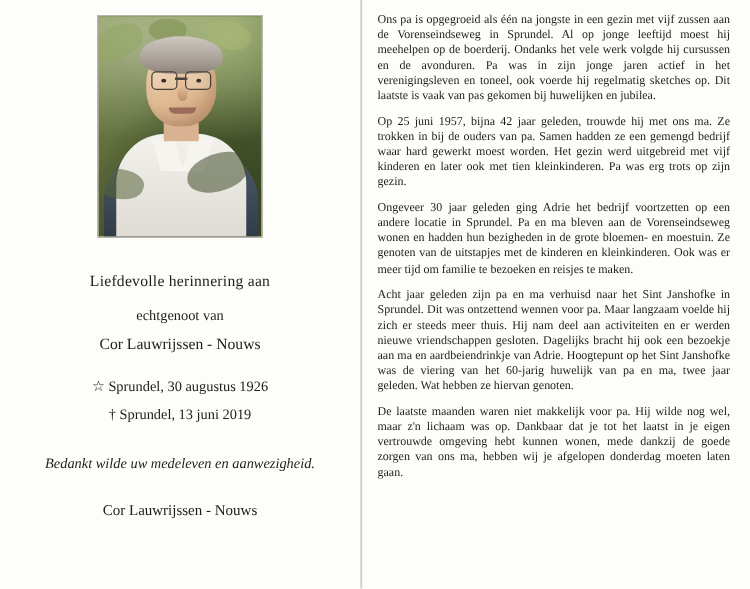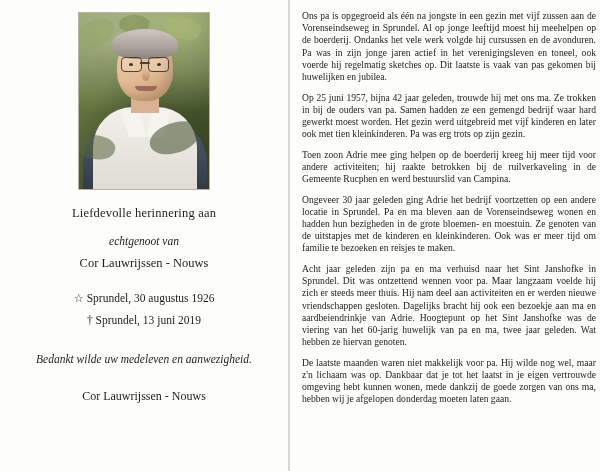--- a/index.html
+++ b/index.html
@@ -22,29 +22,30 @@
     position: relative;
   }
   .left-page {
     width: 288px;
     box-sizing: border-box;
     padding: 10px 14px 8px 14px;
     display: flex;
     flex-direction: column;
     align-items: center;
     position: relative;
+    gap: 12px;
   }
   .fold {
     width: 2px;
     background: linear-gradient(to right, #e8e6e0, #cfccc4, #e8e6e0);
   }
   .right-page {
     width: 310px;
     box-sizing: border-box;
-    padding: 10px 4px 8px 12px;
+    padding: 10px 16px 8px 12px;
   }
 
   
   .photo-wrap {
     width: 130px;
     height: 176px;
     margin: 2px auto 0 auto;
     position: relative;
     overflow: hidden;
     border: 1px solid #b9b4a7;
@@ -193,21 +194,20 @@
   }
   .name {
     margin-top: 12px;
     font-size: 17px;
     font-weight: bold;
     letter-spacing: .4px;
   }
   .rel {
     margin-top: 14px;
     font-size: 11.5px;
-    font-style: italic;
   }
   .spouse {
     margin-top: 9px;
     font-size: 12.5px;
   }
   .dates {
     margin-top: 17px;
     font-size: 11.5px;
     line-height: 1.9;
   }
@@ -279,20 +279,19 @@
         <div>Cor Lauwrijssen - Nouws</div>
       </div>
     </div>
   </div>
 
   <div class="fold"></div>
 
   <div class="right-page">
     <p class="rp-par">Ons pa is opgegroeid als één na jongste in een gezin met vijf zussen aan de Vorenseindseweg in Sprundel. Al op jonge leeftijd moest hij meehelpen op de boerderij. Ondanks het vele werk volgde hij cursussen en de avonduren. Pa was in zijn jonge jaren actief in het verenigingsleven en toneel, ook voerde hij regelmatig sketches op. Dit laatste is vaak van pas gekomen bij huwelijken en jubilea.</p>
     <p class="rp-par">Op 25 juni 1957, bijna 42 jaar geleden, trouwde hij met ons ma. Ze trokken in bij de ouders van pa. Samen hadden ze een gemengd bedrijf waar hard gewerkt moest worden. Het gezin werd uitgebreid met vijf kinderen en later ook met tien kleinkinderen. Pa was erg trots op zijn gezin.</p>
-    <p class="rp-par">Toen zoon Adrie mee ging helpen op de boerderij kreeg hij meer tijd voor andere activiteiten; hij raakte betrokken bij de ruilverkaveling in de Gemeente Rucphen en werd bestuurslid van Campina.</p>
     <p class="rp-par">Ongeveer 30 jaar geleden ging Adrie het bedrijf voortzetten op een andere locatie in Sprundel. Pa en ma bleven aan de Vorenseindseweg wonen en hadden hun bezigheden in de grote bloemen- en moestuin. Ze genoten van de uitstapjes met de kinderen en kleinkinderen. Ook was er meer tijd om familie te bezoeken en reisjes te maken.</p>
     <p class="rp-par">Acht jaar geleden zijn pa en ma verhuisd naar het Sint Janshofke in Sprundel. Dit was ontzettend wennen voor pa. Maar langzaam voelde hij zich er steeds meer thuis. Hij nam deel aan activiteiten en er werden nieuwe vriendschappen gesloten. Dagelijks bracht hij ook een bezoekje aan ma en aardbeiendrinkje van Adrie. Hoogtepunt op het Sint Janshofke was de viering van het 60-jarig huwelijk van pa en ma, twee jaar geleden. Wat hebben ze hiervan genoten.</p>
     <p class="rp-par">De laatste maanden waren niet makkelijk voor pa. Hij wilde nog wel, maar z'n lichaam was op. Dankbaar dat je tot het laatst in je eigen vertrouwde omgeving hebt kunnen wonen, mede dankzij de goede zorgen van ons ma, hebben wij je afgelopen donderdag moeten laten gaan.</p>
 
   </div>
 
 </div>
 
 </body></html>

